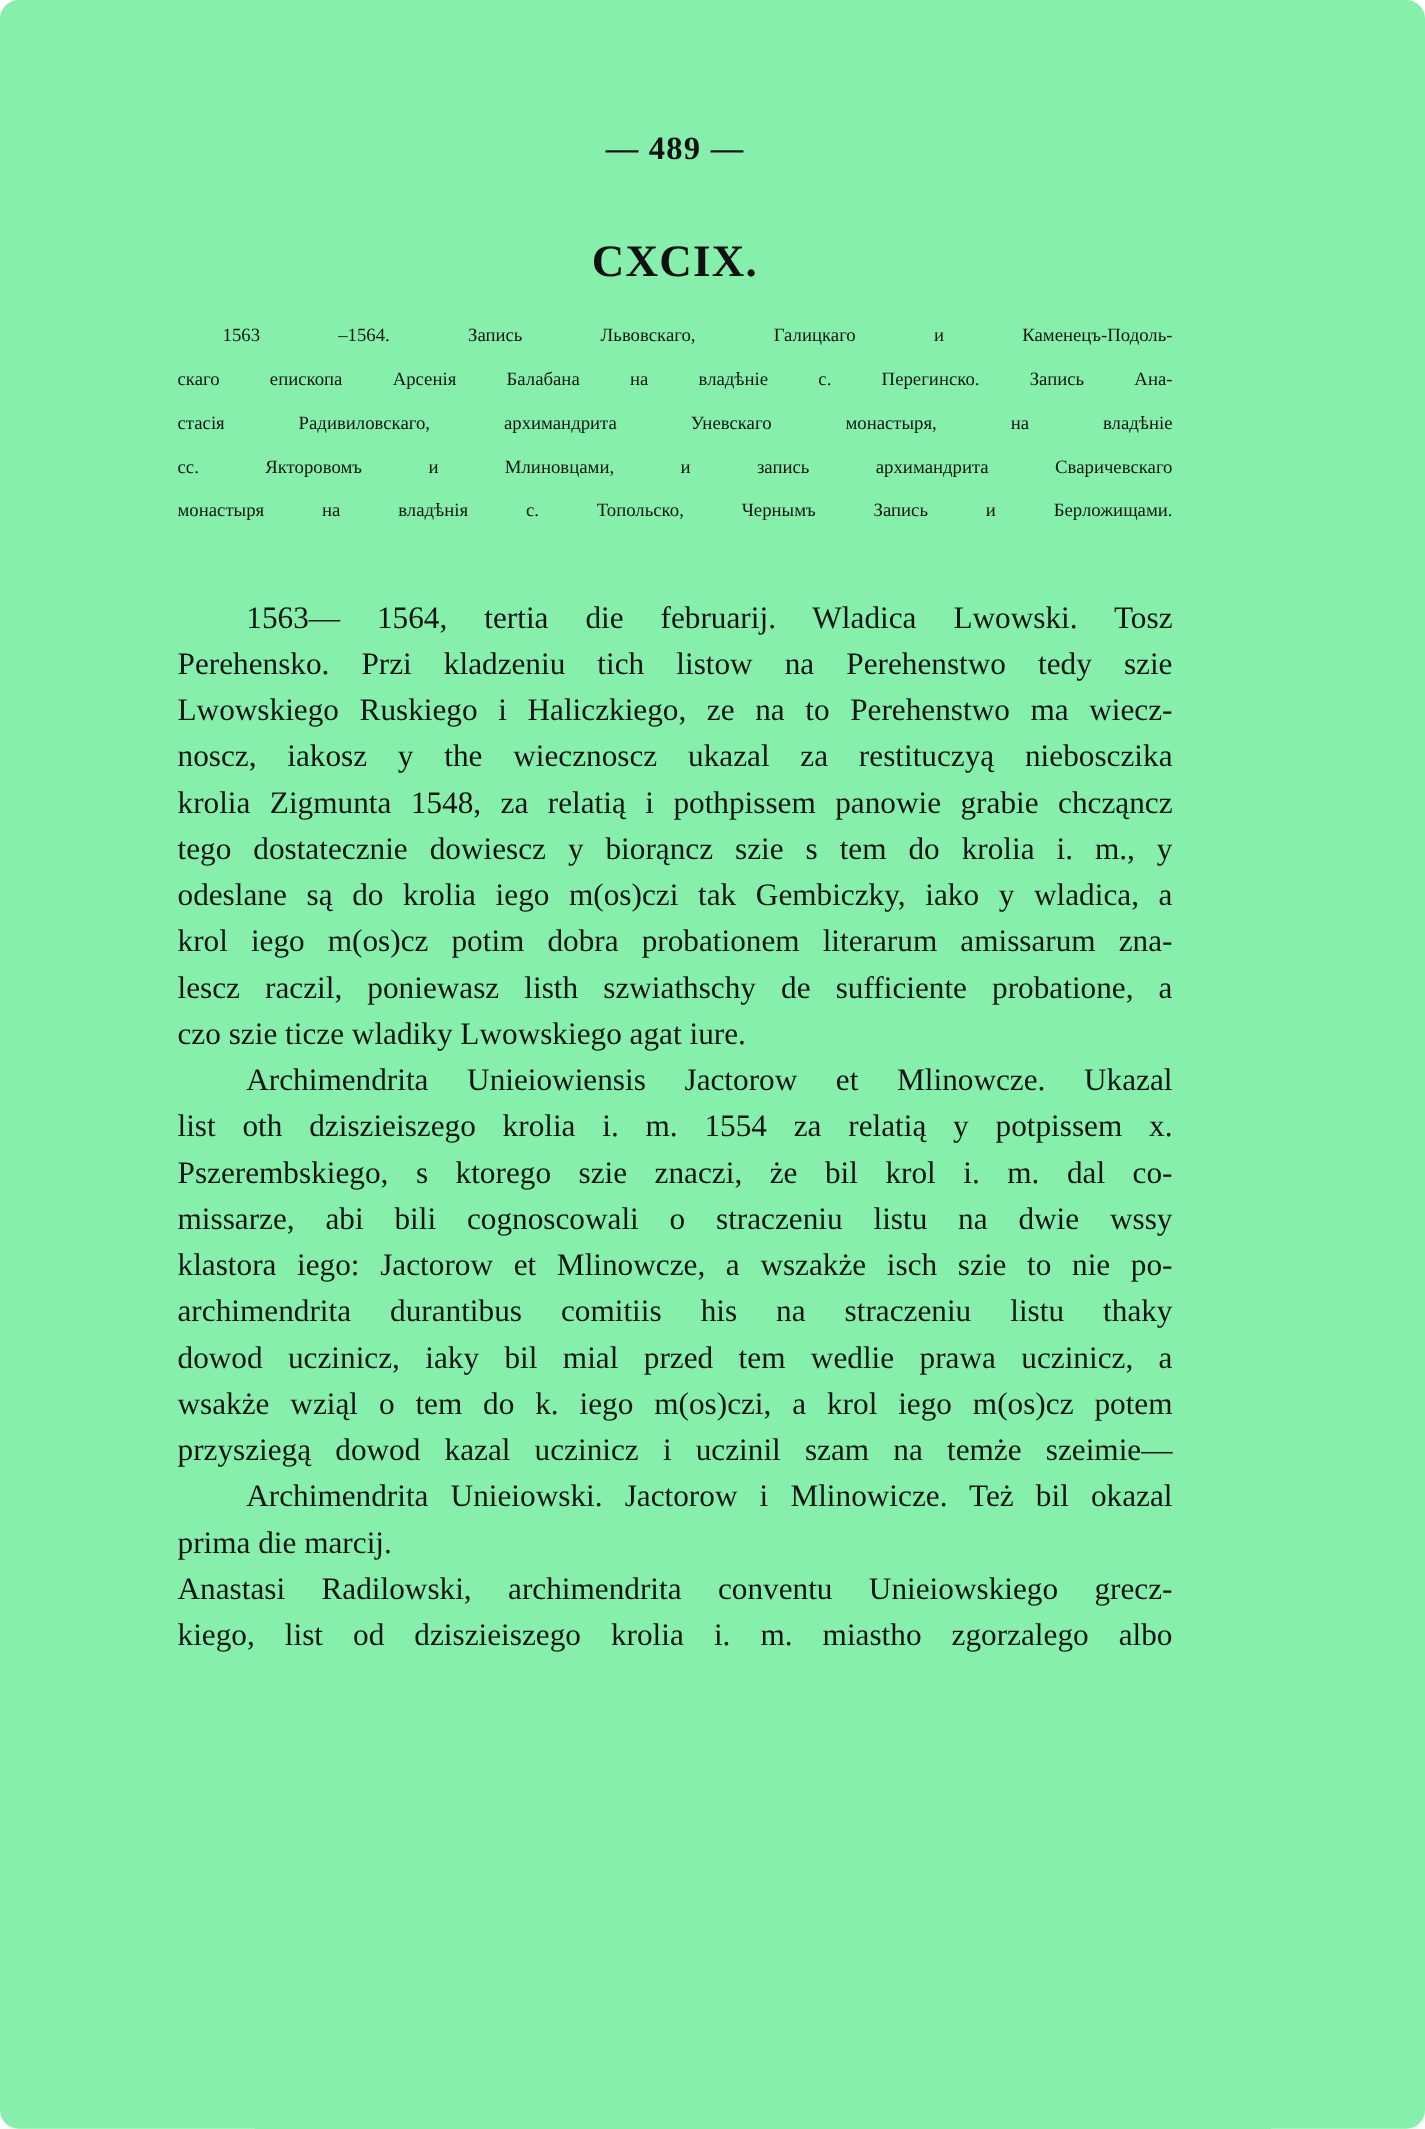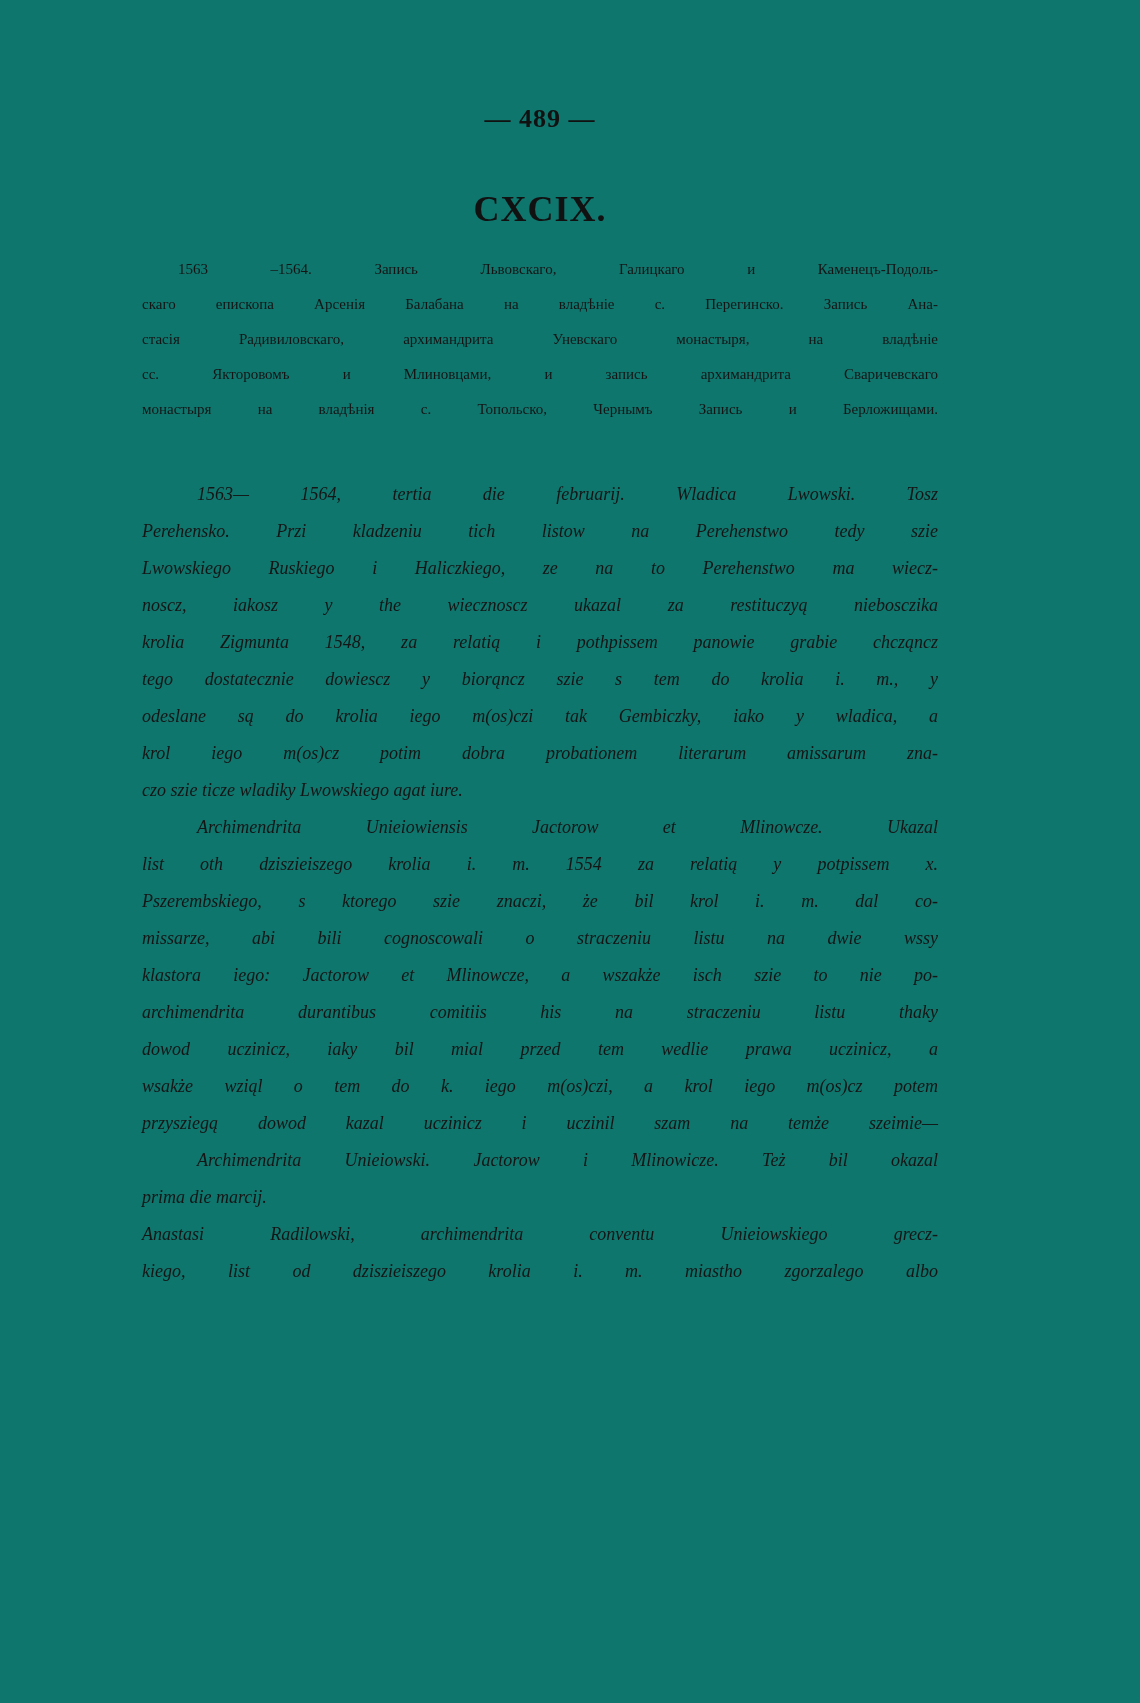--- a/index.html
+++ b/index.html
@@ -1,35 +1,35 @@
 <!DOCTYPE html>
 <html><head>
 <meta charset="utf-8">
 <style>
   html, body { margin: 0; padding: 0; background: #ffffff; }
   body { width: 1140px; height: 1703px; position: relative; overflow: hidden; color: #111; }
-  .page { position: absolute; left: 0; top: 0; width: 1140px; height: 1703px; background: #0f766e; }
+  .page { position: absolute; left: 0; top: 0; width: 1140px; height: 1703px; background: #86efac; border-radius: 15px; }
   .pagenum {
     position: absolute; top: 104px; left: 0; width: 1080px; text-align: center;
     font-family: "Liberation Serif", serif; font-weight: bold; font-size: 26px; letter-spacing: 1px;
   }
   .chapter {
     position: absolute; top: 188px; left: 0; width: 1080px; text-align: center;
     font-family: "Liberation Serif", serif; font-weight: bold; font-size: 36px; letter-spacing: 1px;
   }
   .block { position: absolute; left: 142px; width: 796px; }
   .line {
     display: block; height: 37px; line-height: 37px; white-space: nowrap;
     text-align: justify; text-align-last: justify;
     font-family: "Liberation Serif", serif; color: #151515;
   }
   .line.last { text-align-last: left; }
   .line.indent { padding-left: 55px; }
   .summary .line { font-size: 15px; height: 35px; line-height: 35px; font-family: "Liberation Serif", serif; }
-  .body .line { font-size: 18px; font-weight: 500; font-style: italic; }
+  .body .line { font-size: 25px; font-weight: 500; }
   .summary .line.indent { padding-left: 36px; }
 </style>
 </head>
 <body>
 
 <div class="page">
 
   <div class="pagenum">— 489 —</div>
   <div class="chapter">CXCIX.</div>
 
@@ -43,20 +43,21 @@
 
   <div class="block body" style="top:476px;">
     <span class="line indent">1563— 1564, tertia die februarij. Wladica Lwowski. Tosz</span>
     <span class="line">Perehensko. Przi kladzeniu tich listow na Perehenstwo tedy szie</span>
     <span class="line">Lwowskiego Ruskiego i Haliczkiego, ze na to Perehenstwo ma wiecz-</span>
     <span class="line">noscz, iakosz y the wiecznoscz ukazal za restituczyą niebosczika</span>
     <span class="line">krolia Zigmunta 1548, za relatią i pothpissem panowie grabie chcząncz</span>
     <span class="line">tego dostatecznie dowiescz y biorąncz szie s tem do krolia i. m., y</span>
     <span class="line">odeslane są do krolia iego m(os)czi tak Gembiczky, iako y wladica, a</span>
     <span class="line">krol iego m(os)cz potim dobra probationem literarum amissarum zna-</span>
+    <span class="line">lescz raczil, poniewasz listh szwiathschy de sufficiente probatione, a</span>
     <span class="line last">czo szie ticze wladiky Lwowskiego agat iure.</span>
     <span class="line indent">Archimendrita Unieiowiensis Jactorow et Mlinowcze. Ukazal</span>
     <span class="line">list oth dziszieiszego krolia i. m. 1554 za relatią y potpissem x.</span>
     <span class="line">Pszerembskiego, s ktorego szie znaczi, że bil krol i. m. dal co-</span>
     <span class="line">missarze, abi bili cognoscowali o straczeniu listu na dwie wssy</span>
     <span class="line">klastora iego: Jactorow et Mlinowcze, a wszakże isch szie to nie po-</span>
     <span class="line">archimendrita durantibus comitiis his na straczeniu listu thaky</span>
     <span class="line">dowod uczinicz, iaky bil mial przed tem wedlie prawa uczinicz, a</span>
     <span class="line">wsakże wziąl o tem do k. iego m(os)czi, a krol iego m(os)cz potem</span>
     <span class="line">przysziegą dowod kazal uczinicz i uczinil szam na temże szeimie—</span>

